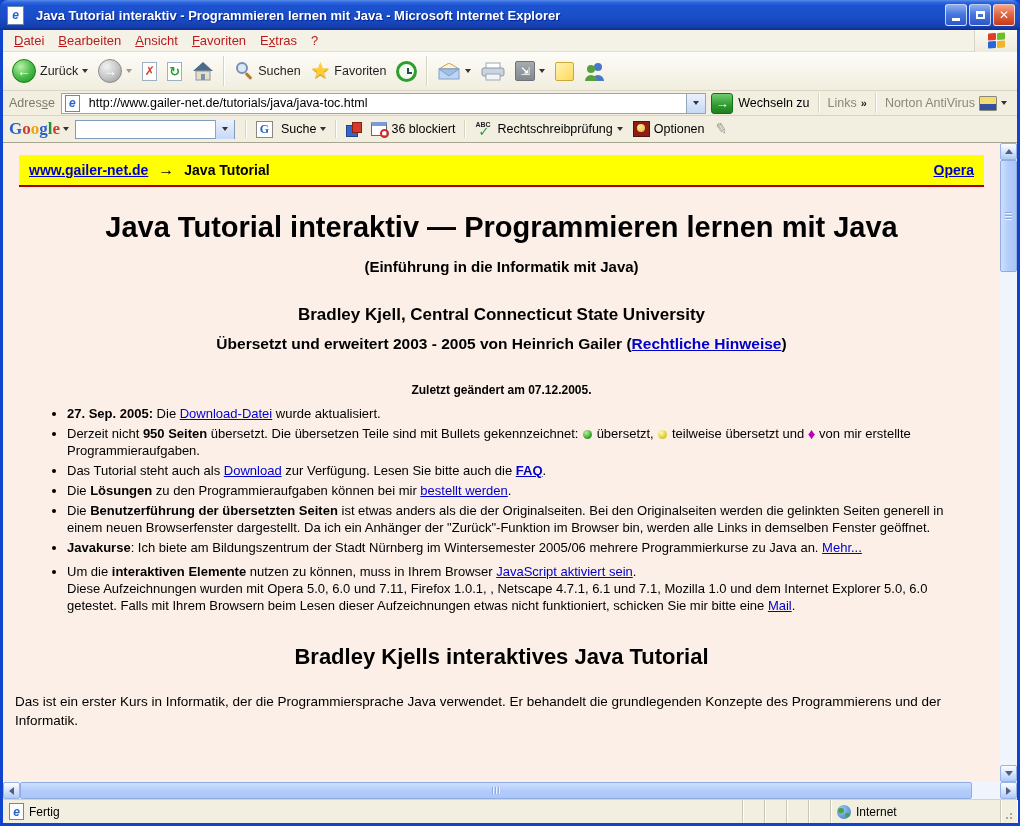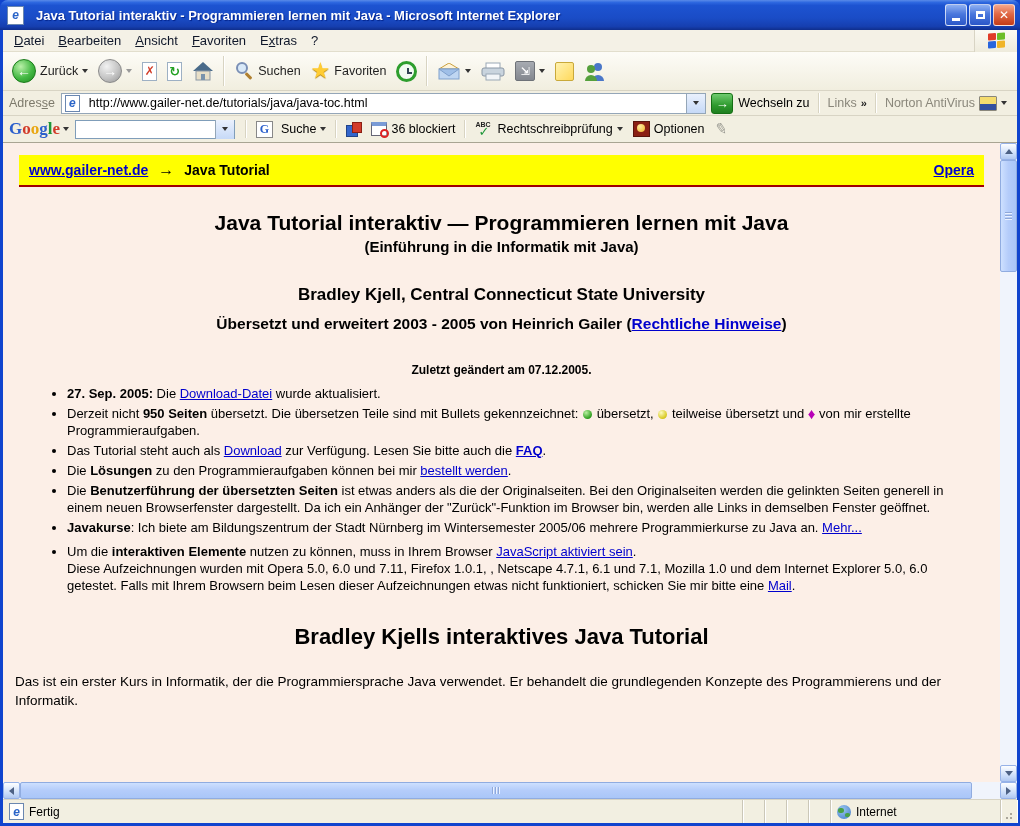--- a/index.html
+++ b/index.html
@@ -13,21 +13,21 @@
   .ie-doc{width:15px;height:17px;background:#fff;border:1px solid #6A87B0;position:relative;display:flex;align-items:center;justify-content:center;}
   .ie-doc span{color:#2A64C8;font-weight:bold;font-size:12px;font-style:italic;line-height:1;}
   .winbtn{width:22px;height:22px;border-radius:3px;margin-left:2px;border:1px solid rgba(255,255,255,.7);box-sizing:border-box;display:flex;align-items:center;justify-content:center;color:#fff;font-weight:bold;font-size:12px;line-height:1;}
   .wb-blue{background:linear-gradient(180deg,#8FB0F2,#4A77DD 45%,#2B57C8);}
   .wb-red{background:linear-gradient(180deg,#F5A78B,#E06846 45%,#C43C17);}
   .wb-min i{display:block;width:8px;height:3px;background:#fff;margin-top:9px;}
   .wb-max i{display:block;width:9px;height:8px;border:2px solid #fff;border-top-width:3px;box-sizing:border-box;}
   
   .row{position:absolute;left:3px;right:3px;box-sizing:border-box;}
   .menubar{top:30px;height:22px;background:#F4F1E6;display:flex;align-items:center;padding-left:4px;border-bottom:1px solid #E2DECD;}
-  .menu-item{padding:2px 7px;font-size:13px;color:#0f172a;}
+  .menu-item{padding:2px 7px;font-size:13px;color:#b91c1c;}
   .menu-flag{margin-left:auto;width:42px;height:22px;border-left:1px solid #D8D4C4;display:flex;align-items:center;justify-content:center;background:linear-gradient(180deg,#FBFAF3,#EEEBDC);}
   .flag{display:grid;grid-template-columns:8px 8px;grid-gap:1px;transform:skewY(-4deg);}
   .flag i{height:7px;border-radius:1px;}
   .flag i:nth-child(1){background:#E03C28;}.flag i:nth-child(2){background:#6CBE28;}
   .flag i:nth-child(3){background:#2864DC;}.flag i:nth-child(4){background:#F0B428;}
   .toolbar{top:52px;height:39px;background:linear-gradient(180deg,#FDFCF7,#F1EEDF);border-bottom:1px solid #D8D4C4;display:flex;align-items:center;padding:0 4px;}
   .tbtn{display:flex;align-items:center;gap:4px;padding:0 5px;height:32px;font-size:12.5px;color:#1F1F1F;}
   .tsep{width:2px;align-self:stretch;margin:4px 4px;background:linear-gradient(90deg,#D8D4C2 50%,#FFFFFF 50%);}
   .car{width:0;height:0;border-left:3px solid transparent;border-right:3px solid transparent;border-top:4px solid #333;}
   .car.dim{border-top-color:#999;}
@@ -77,22 +77,22 @@
   .opt-ic i{position:absolute;left:3px;top:2px;width:8px;height:8px;border-radius:50%;background:radial-gradient(circle at 35% 30%,#FFE9A0,#F0B428);}
   .pencil{color:#9C9C94;font-size:15px;transform:rotate(10deg);}
   
   .content{position:absolute;left:3px;top:143px;width:1014px;height:639px;background:#FCEFE7;overflow:hidden;}
   .pane{position:absolute;left:0;top:0;width:997px;height:639px;overflow:hidden;color:#000;}
   .ybar{margin:12px 16px 0;height:30px;background:#FFFF00;display:flex;align-items:center;padding:0 10px;box-sizing:border-box;font-weight:bold;font-size:14px;}
   .ybar .arr{margin:0 10px;font-size:16px;}
   .redline{margin:0 16px;height:2px;background:#A00000;}
   a.lnk{color:#0000CD;text-decoration:underline;}
   .bold{font-weight:bold;}
-  h1.pt{margin:24px 10px 0;text-align:center;font-size:21px;font-weight:bold;}
-  .psub{margin-top:3px;text-align:center;font-size:15px;font-weight:bold;}
+  h1.pt{margin:24px 10px 0;text-align:center;font-size:29px;font-weight:bold;}
+  .psub{margin-top:14px;text-align:center;font-size:15px;font-weight:bold;}
   .pauthor{margin-top:30px;text-align:center;font-size:17px;font-weight:bold;}
   .ptrans{margin-top:10px;text-align:center;font-size:15.5px;font-weight:bold;}
   .plast{margin-top:30px;text-align:center;font-size:12px;font-weight:bold;}
   .hinweise{margin:38px 0 0 16px;font-size:17px;font-weight:bold;}
   ul.blist{margin:8px 28px 0 46px;padding-left:18px;font-size:13px;line-height:17px;}
   ul.blist li{margin-bottom:3px;}
   ul.blist li:nth-child(7){margin-top:7px;}
   .blt-g,.blt-y{display:inline-block;width:9px;height:9px;border-radius:50%;margin:0 1px;vertical-align:-1px;}
   .blt-g{background:radial-gradient(circle at 35% 30%,#B8F0A0,#2D9E1E 70%,#157010);}
   .blt-y{background:radial-gradient(circle at 35% 30%,#FDFBC0,#D8C81E 70%,#A09010);}

